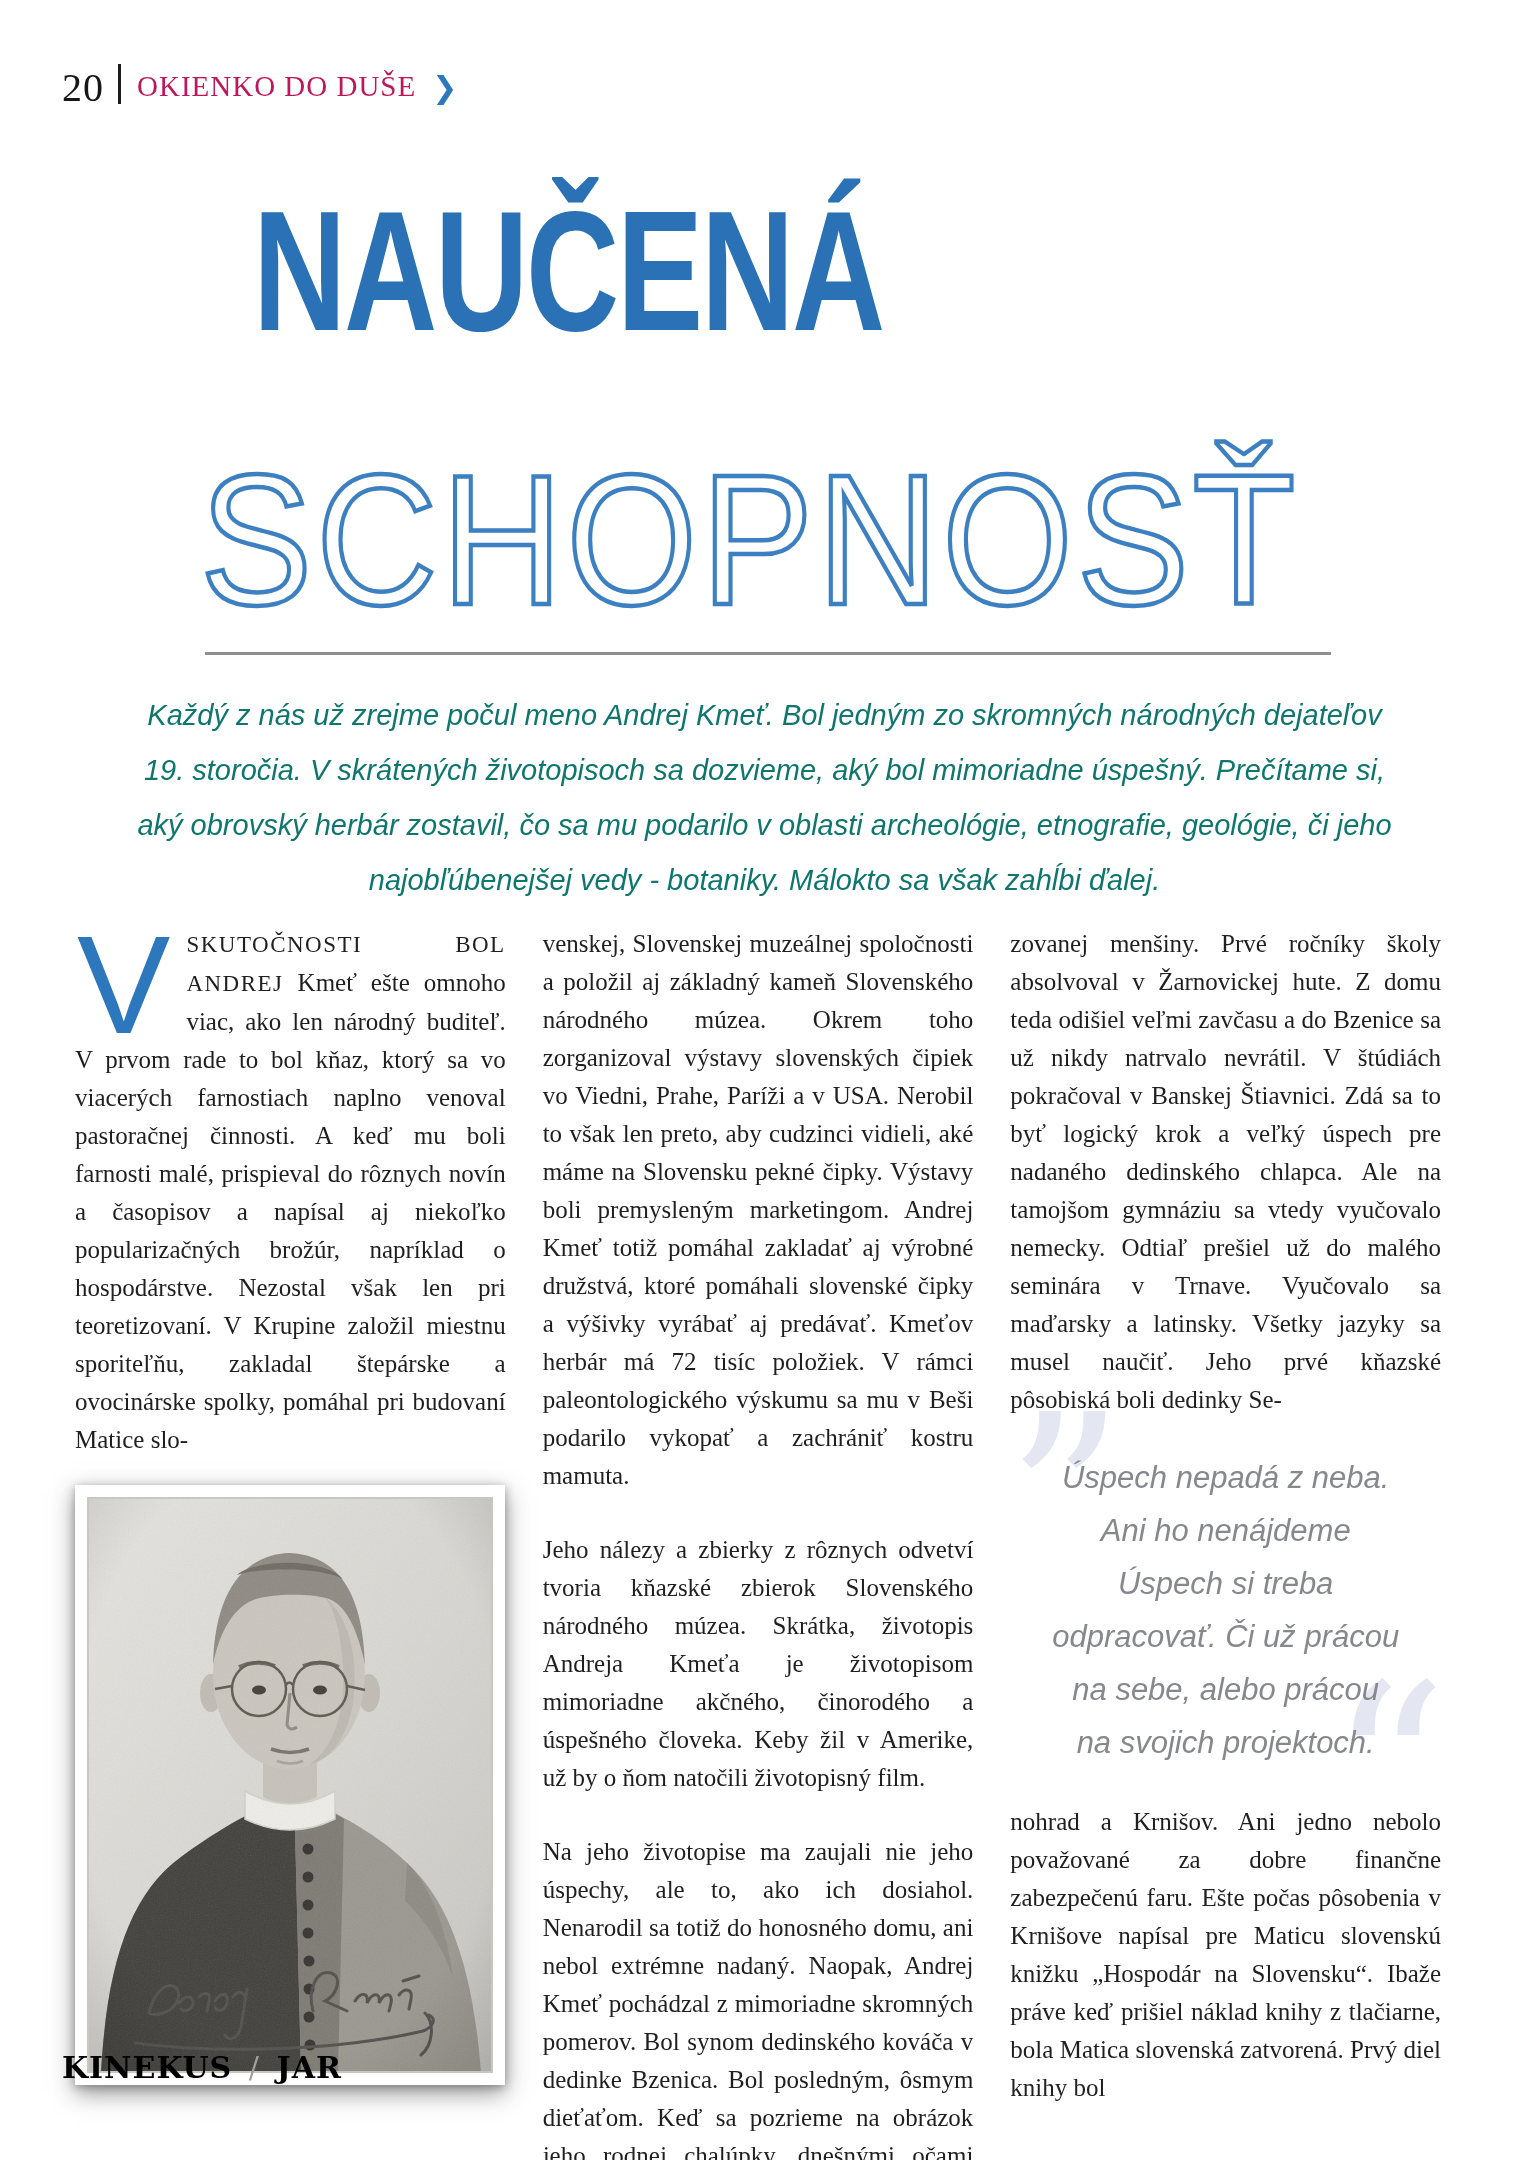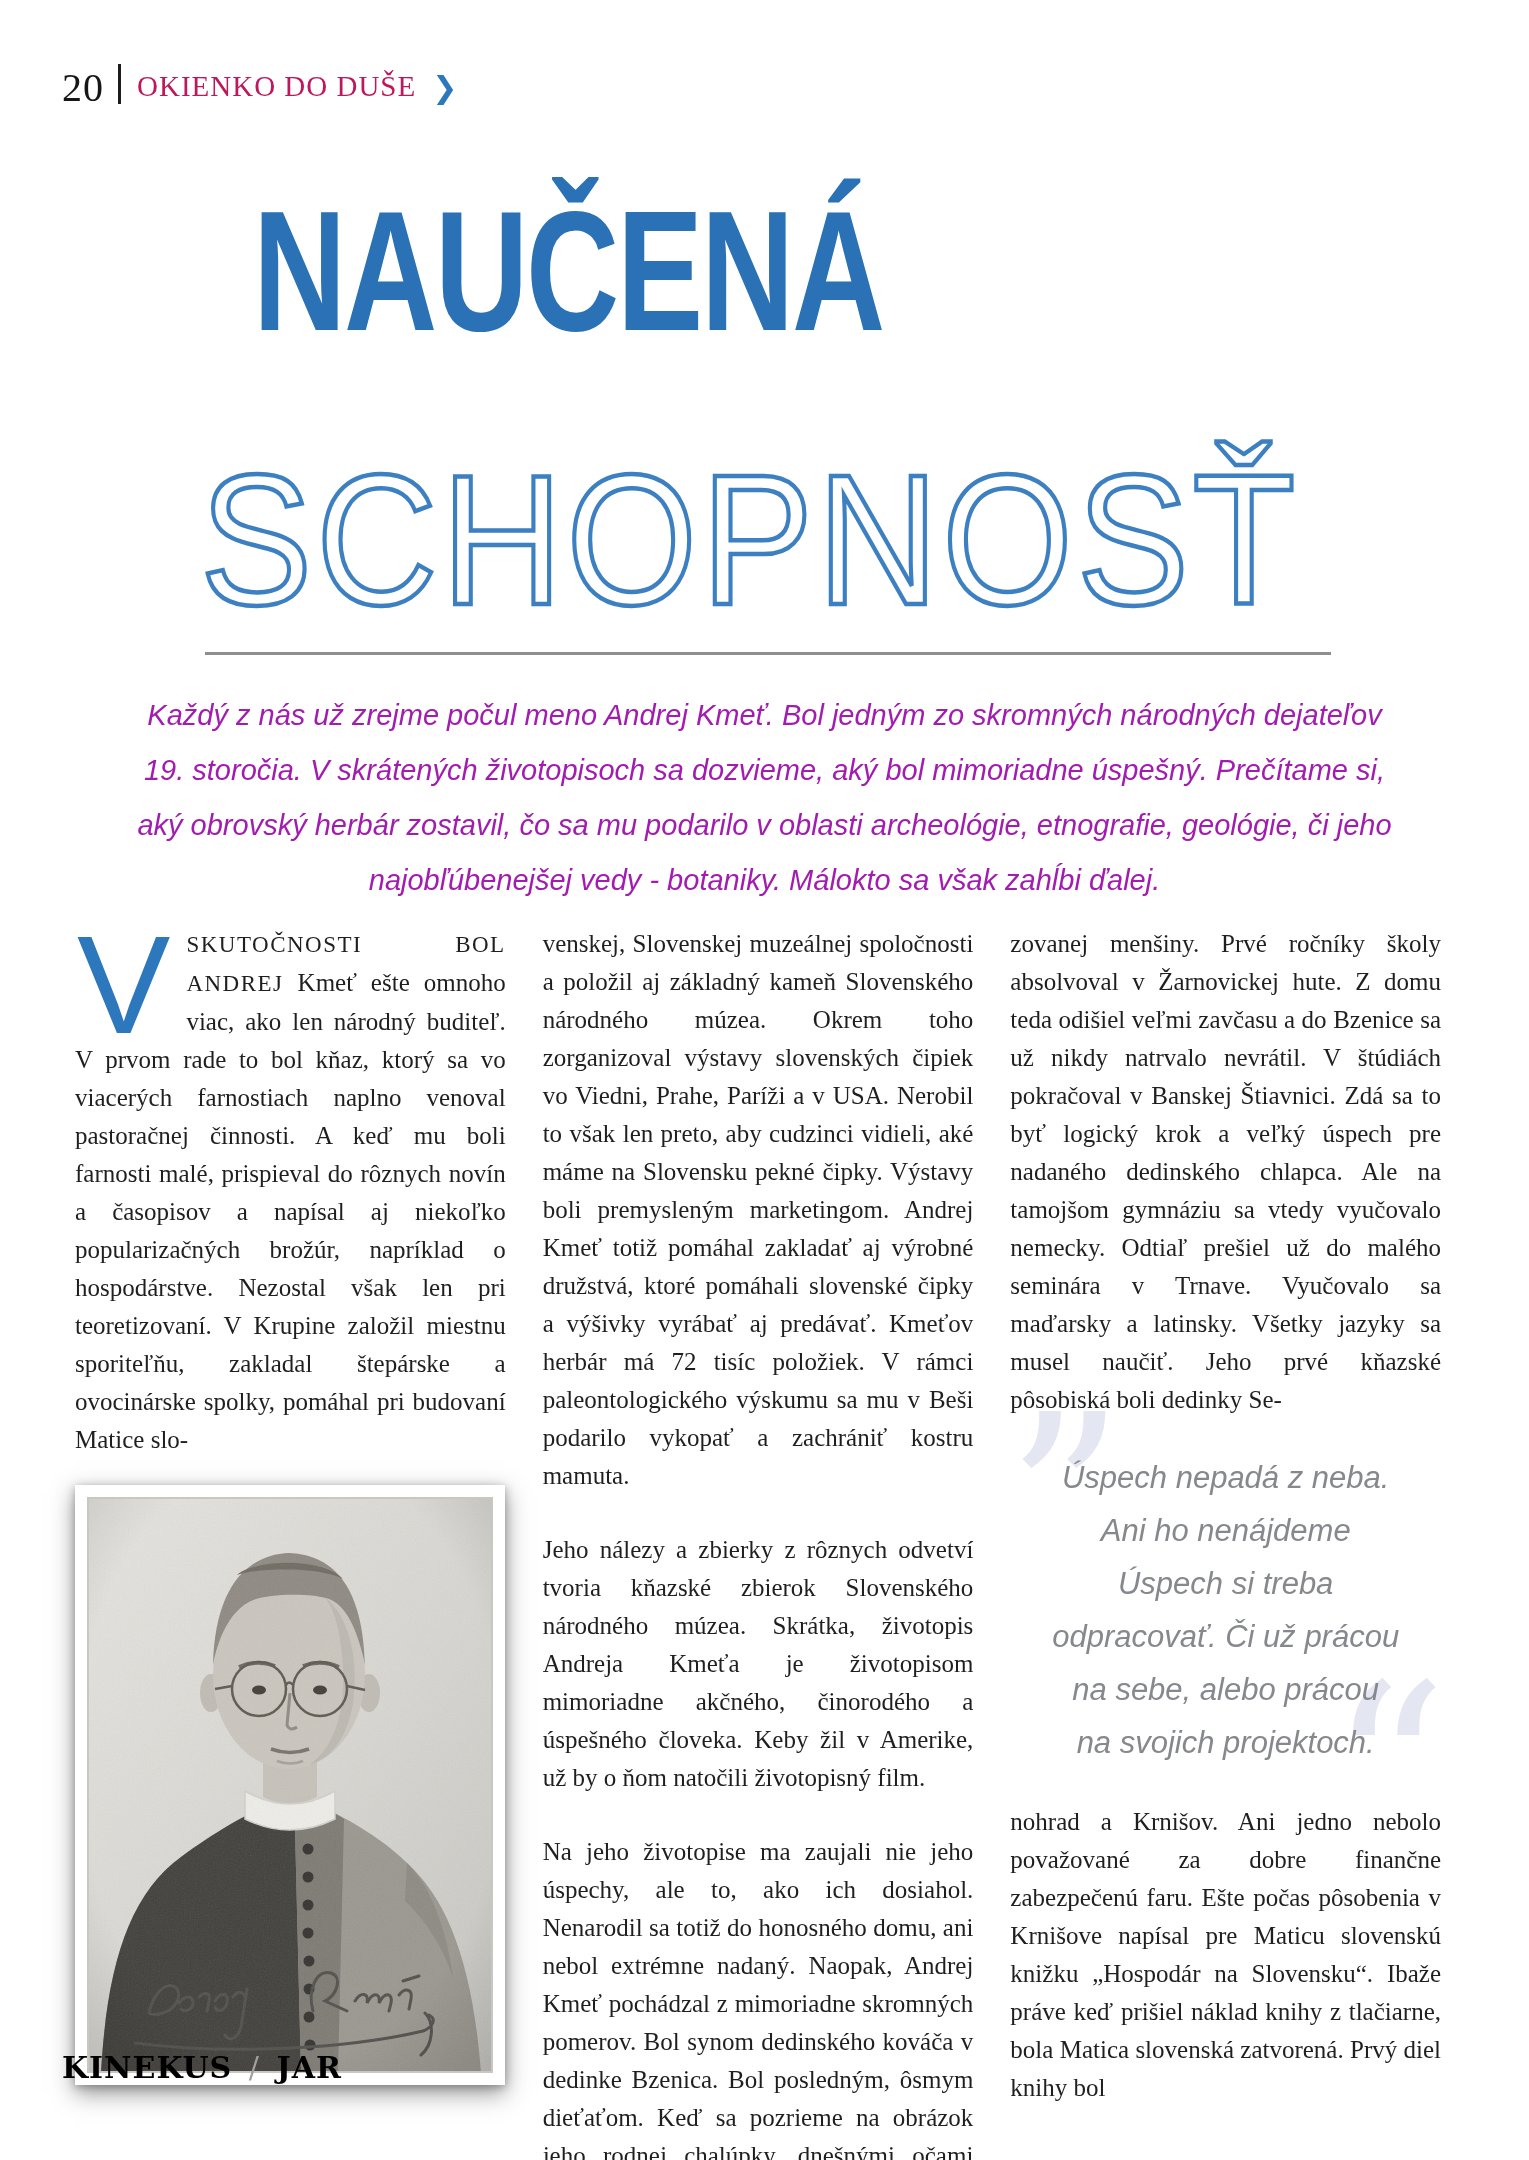--- a/index.html
+++ b/index.html
@@ -24,21 +24,21 @@
       font-family:"Liberation Sans", sans-serif; font-weight:400; font-size:185px;
       line-height:1; letter-spacing:4px; color:#3d80c2;
       -webkit-text-fill-color:rgba(255,255,255,0); -webkit-text-stroke:4.5px #3d80c2;
       transform:scaleX(0.91); transform-origin:left top; }
   .title-rule { position:absolute; top:652px; left:205px; width:1126px;
       border-top:3px solid #8f8f8f; }
 
   
   .intro { position:absolute; top:688px; left:0; width:1529px; text-align:center;
       font-family:"Liberation Sans", sans-serif; font-style:italic;
-      font-size:29px; line-height:55px; color:#a21caf; }
+      font-size:29px; line-height:55px; color:#0f766e; }
   .intro div { white-space:nowrap; }
 
   
   .columns { position:absolute; top:925px; left:75px; width:1366px;
       display:flex; gap:37px; }
   .col { flex:1; font-size:25px; line-height:38px; text-align:justify; color:#1f1f1f; }
   .col p + p { margin-top:36px; }
 
   .dropcap { float:left; font-family:"Liberation Sans", sans-serif; font-weight:400;
       font-size:140px; line-height:104px; color:#2d77bc; margin:8px 16px 0 2px; }

